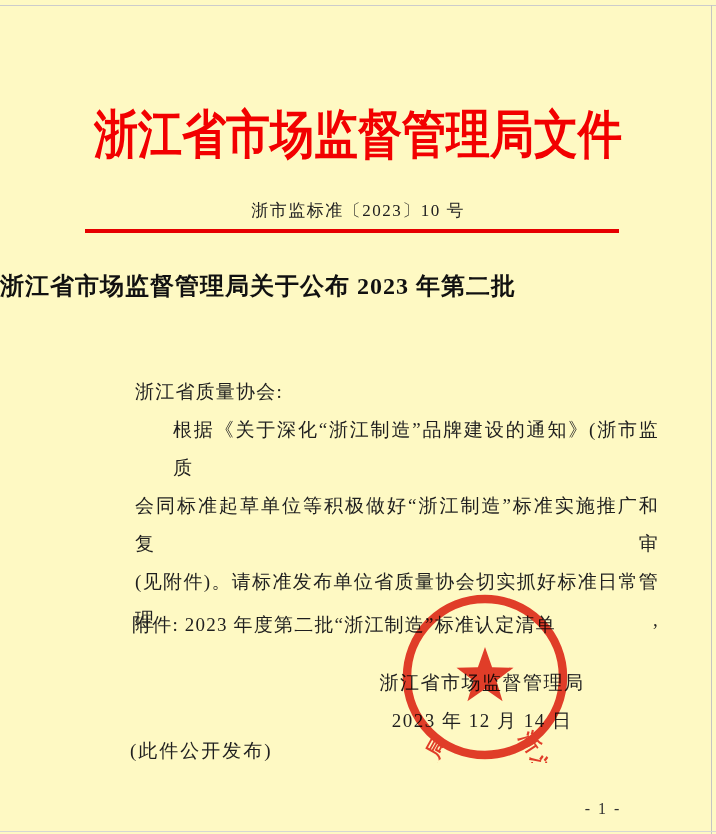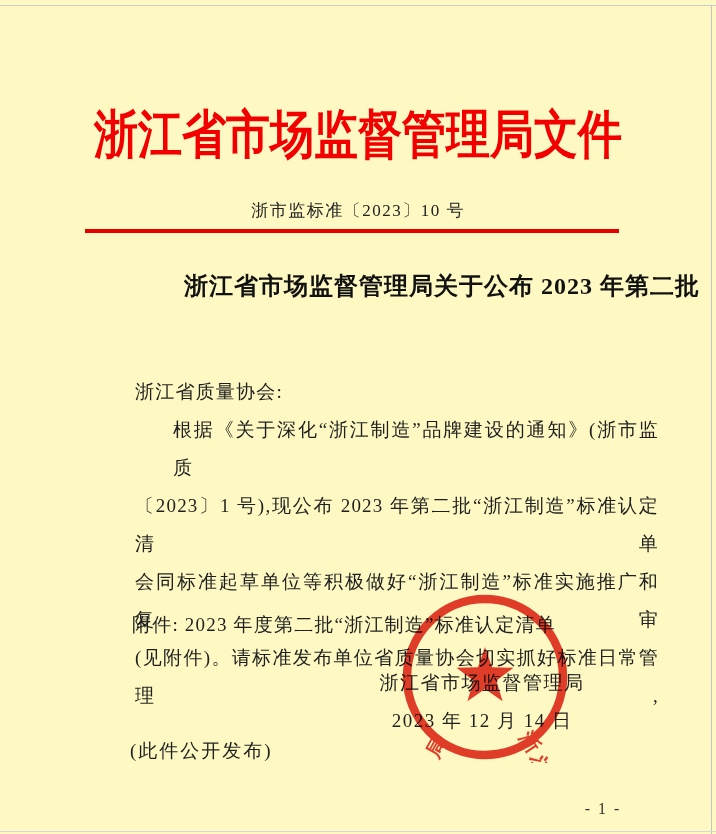--- a/index.html
+++ b/index.html
@@ -47,27 +47,26 @@
   .red-rule {
     position: absolute;
     top: 229px; left: 85px;
     width: 534px; height: 4px;
     background: #e60000;
   }
   .doc-title {
     position: absolute;
     top: 266px; left: 0;
     width: 684px;
-    text-align: right;
+    text-align: left;
     font-size: 24px;
     font-weight: bold;
     line-height: 41px;
     letter-spacing: 1px;
     color: #111;
-    margin-left: 16px;
   }
   .body-text {
     position: absolute;
     top: 373px; left: 94px;
     width: 524px;
     font-size: 19px;
     line-height: 38px;
     letter-spacing: 1.2px;
     color: #1f1f1f;
   }
@@ -139,21 +138,20 @@
 
   <div class="red-rule"></div>
 
   <div class="doc-title">
     <div>浙江省市场监督管理局关于公布 2023 年第二批</div>
   </div>
 
   <div class="body-text">
     <div class="pline">浙江省质量协会:</div>
     <div class="pline jfull indent">根据《关于深化“浙江制造”品牌建设的通知》(浙市监质</div>
-    <div class="pline jfull">〔2023〕1 号),现公布 2023 年第二批“浙江制造”标准认定清单</div>
     <div class="pline jfull">会同标准起草单位等积极做好“浙江制造”标准实施推广和复审</div>
     <div class="pline jfull">(见附件)。请标准发布单位省质量协会切实抓好标准日常管理,</div>
   </div>
 
   <div class="attachment">附件: 2023 年度第二批“浙江制造”标准认定清单</div>
 
   <div class="signature">
     <div>浙江省市场监督管理局</div>
     <div>2023 年 12 月 14 日</div>
   </div>

